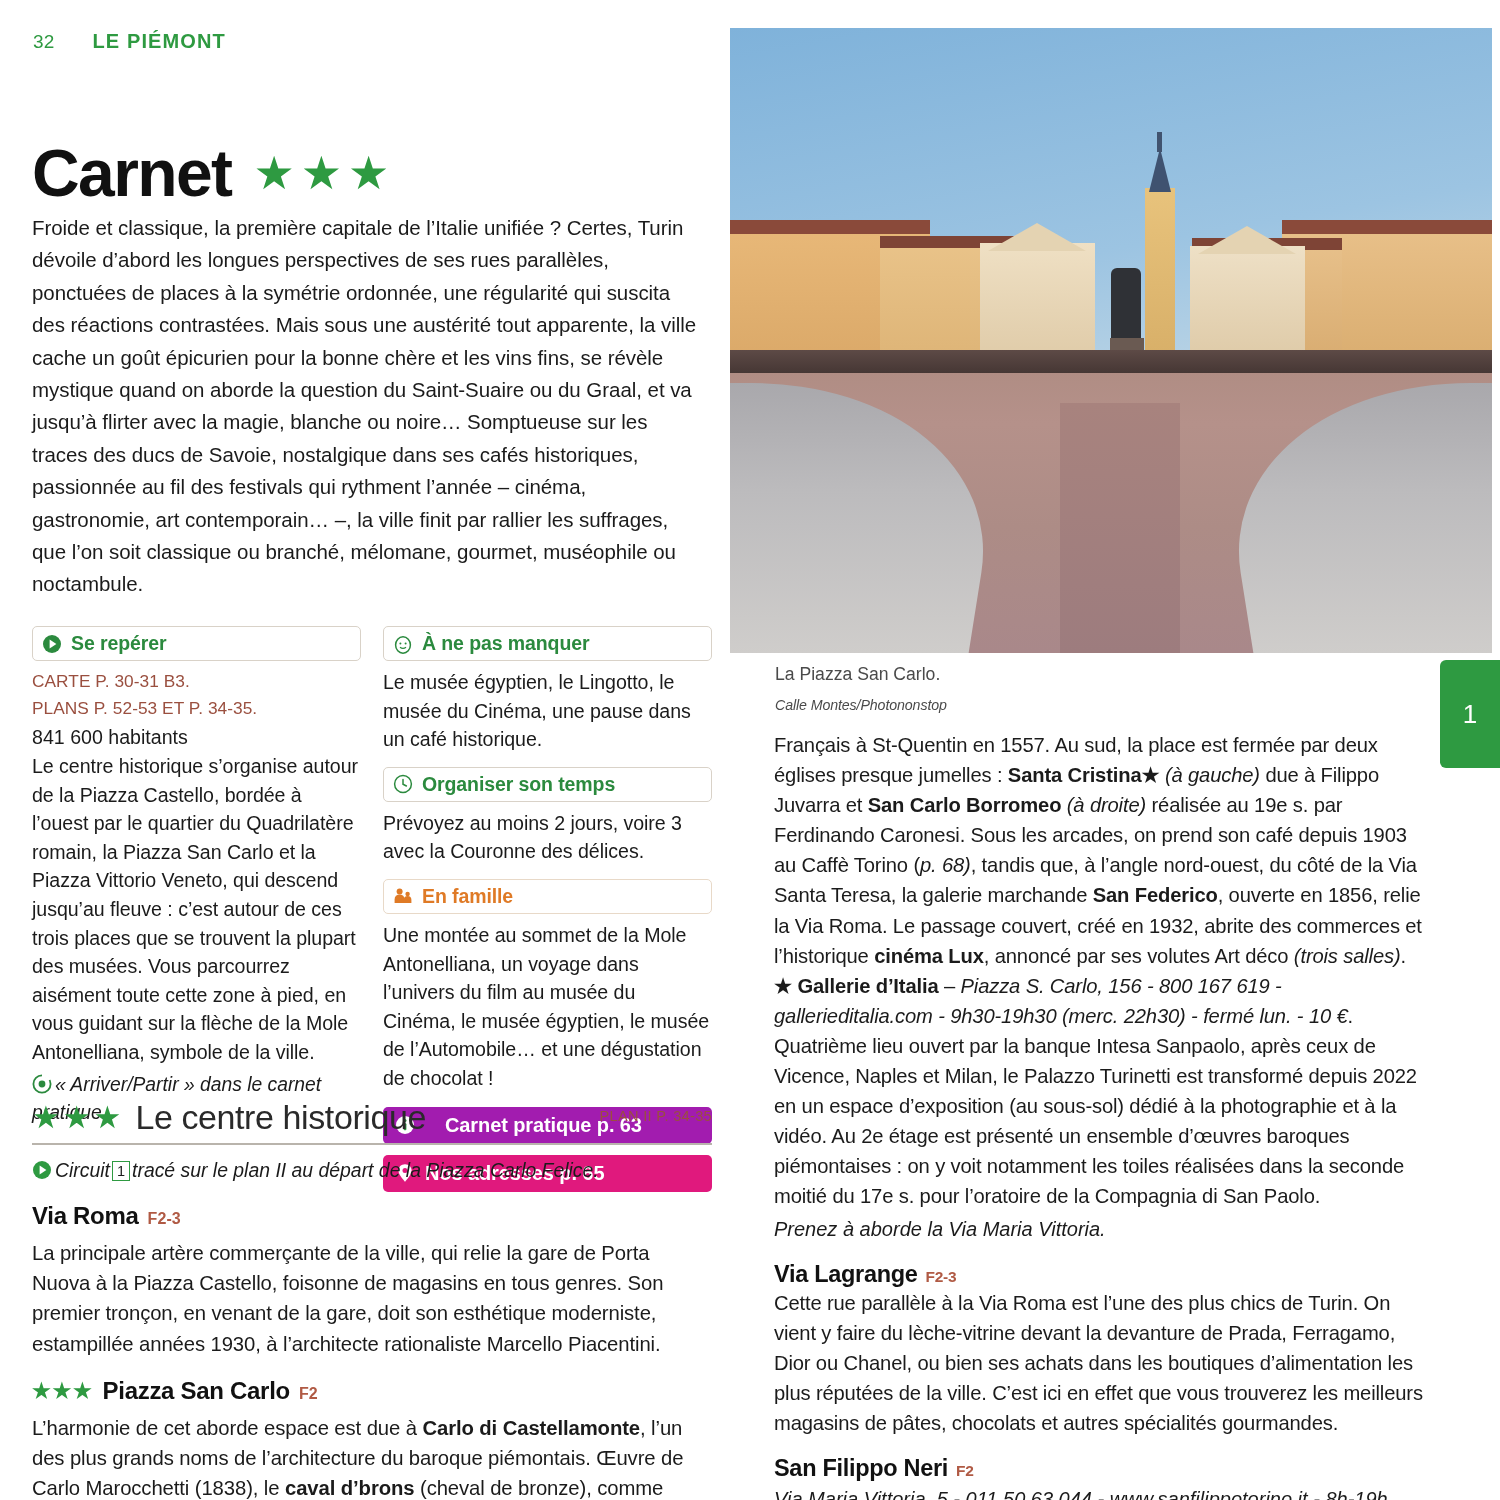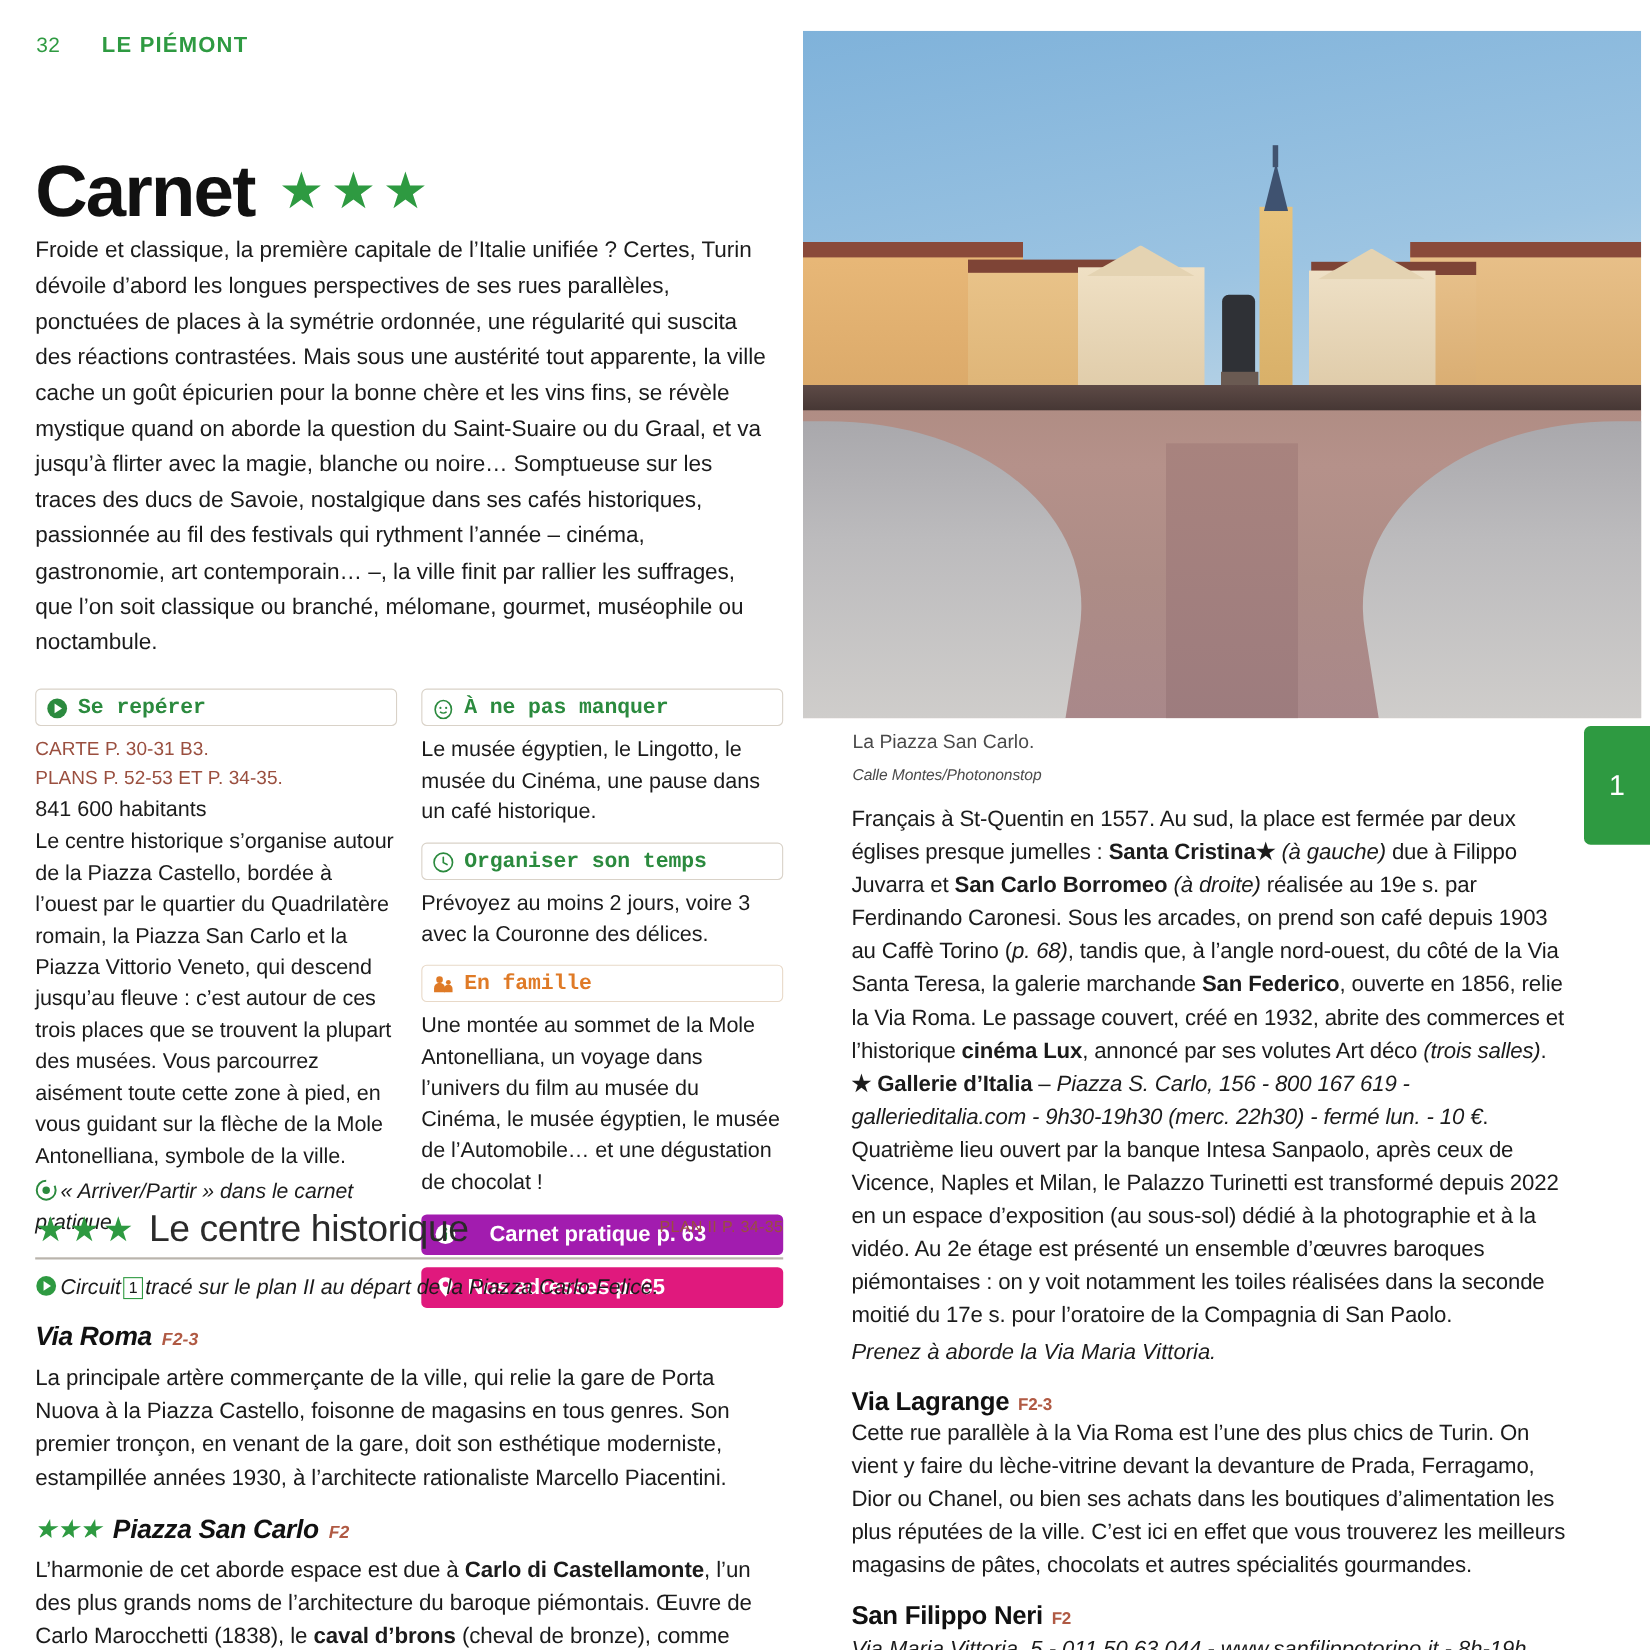--- a/index.html
+++ b/index.html
@@ -31,23 +31,22 @@
 
   .intro { font-size:20.5px; line-height:32.4px; color:#1b1b1b; letter-spacing:-0.05px; width:672px; text-align:left; }
 
   
   .boxes { position:absolute; left:32px; top:626px; width:680px; display:flex; gap:22px; }
   .boxcol { width:329px; }
 
   .ibox-head {
     border:1px solid #d9d2c8; border-radius:5px;
     padding:5px 10px 5px 9px;
-    display:flex; align-items:flex-end; gap:9px;
+    display:flex; align-items:center; gap:9px;
     margin-bottom:7px;
-    font-family:Liberation Mono, monospace;
   }
   .ibox-head .lbl { font-size:19.5px; font-weight:700; letter-spacing:-0.1px; }
   .ibox-head.green .lbl { color:#2b8a3e; }
   .ibox-head.orange { border-color:#e8d9c8; }
   .ibox-head.orange .lbl { color:#df7a26; }
 
   .ic { width:20px; height:20px; flex:0 0 20px; display:block; }
 
   .ibox-body { font-size:19.6px; line-height:28.6px; color:#1b1b1b; letter-spacing:-0.05px; margin-bottom:14px; }
   .ibox-body.tight { margin-bottom:13px; }
@@ -79,21 +78,21 @@
   .circuit { font-style:italic; font-size:19.4px; color:#1b1b1b; margin-top:11px; line-height:28px; }
   .circuit .ic { display:inline-block; vertical-align:-3px; margin-right:3px; }
   .numbox {
     display:inline-block; border:1.4px solid #2e9a41; color:#1b1b1b;
     font-style:normal; font-size:14.5px; line-height:14px;
     padding:2px 4px 2px 4px; vertical-align:1px; margin:0 2px;
   }
 
   
   .poi { margin-top:18px; }
-  .poi-h { font-size:24px; font-weight:700; color:#111; letter-spacing:-0.3px; display:flex; align-items:baseline; gap:9px;font-style:italic; }
+  .poi-h { font-size:24px; font-weight:700; color:#111; letter-spacing:-0.3px; display:flex; align-items:baseline; gap:9px; }
   .poi-h .code { font-size:16px; font-weight:700; color:#b05a44; letter-spacing:0.1px; }
   .poi-h .mini-stars { display:flex; gap:2px; margin-right:2px; align-self:center; }
   .poi-p { font-size:20.3px; line-height:30.2px; color:#1b1b1b; letter-spacing:-0.1px; margin-top:8px; }
   .poi-p b { font-weight:700; }
 
   
   .photo { position:absolute; left:730px; top:28px; width:762px; height:625px; overflow:hidden; }
   .sky { position:absolute; inset:0;
     background:linear-gradient(170deg,#7fb2da 0%,#9cc4e2 38%,#c2d8e6 62%,#e8dcc8 88%,#f0e3cd 100%); }
   .bldg { position:absolute; }

